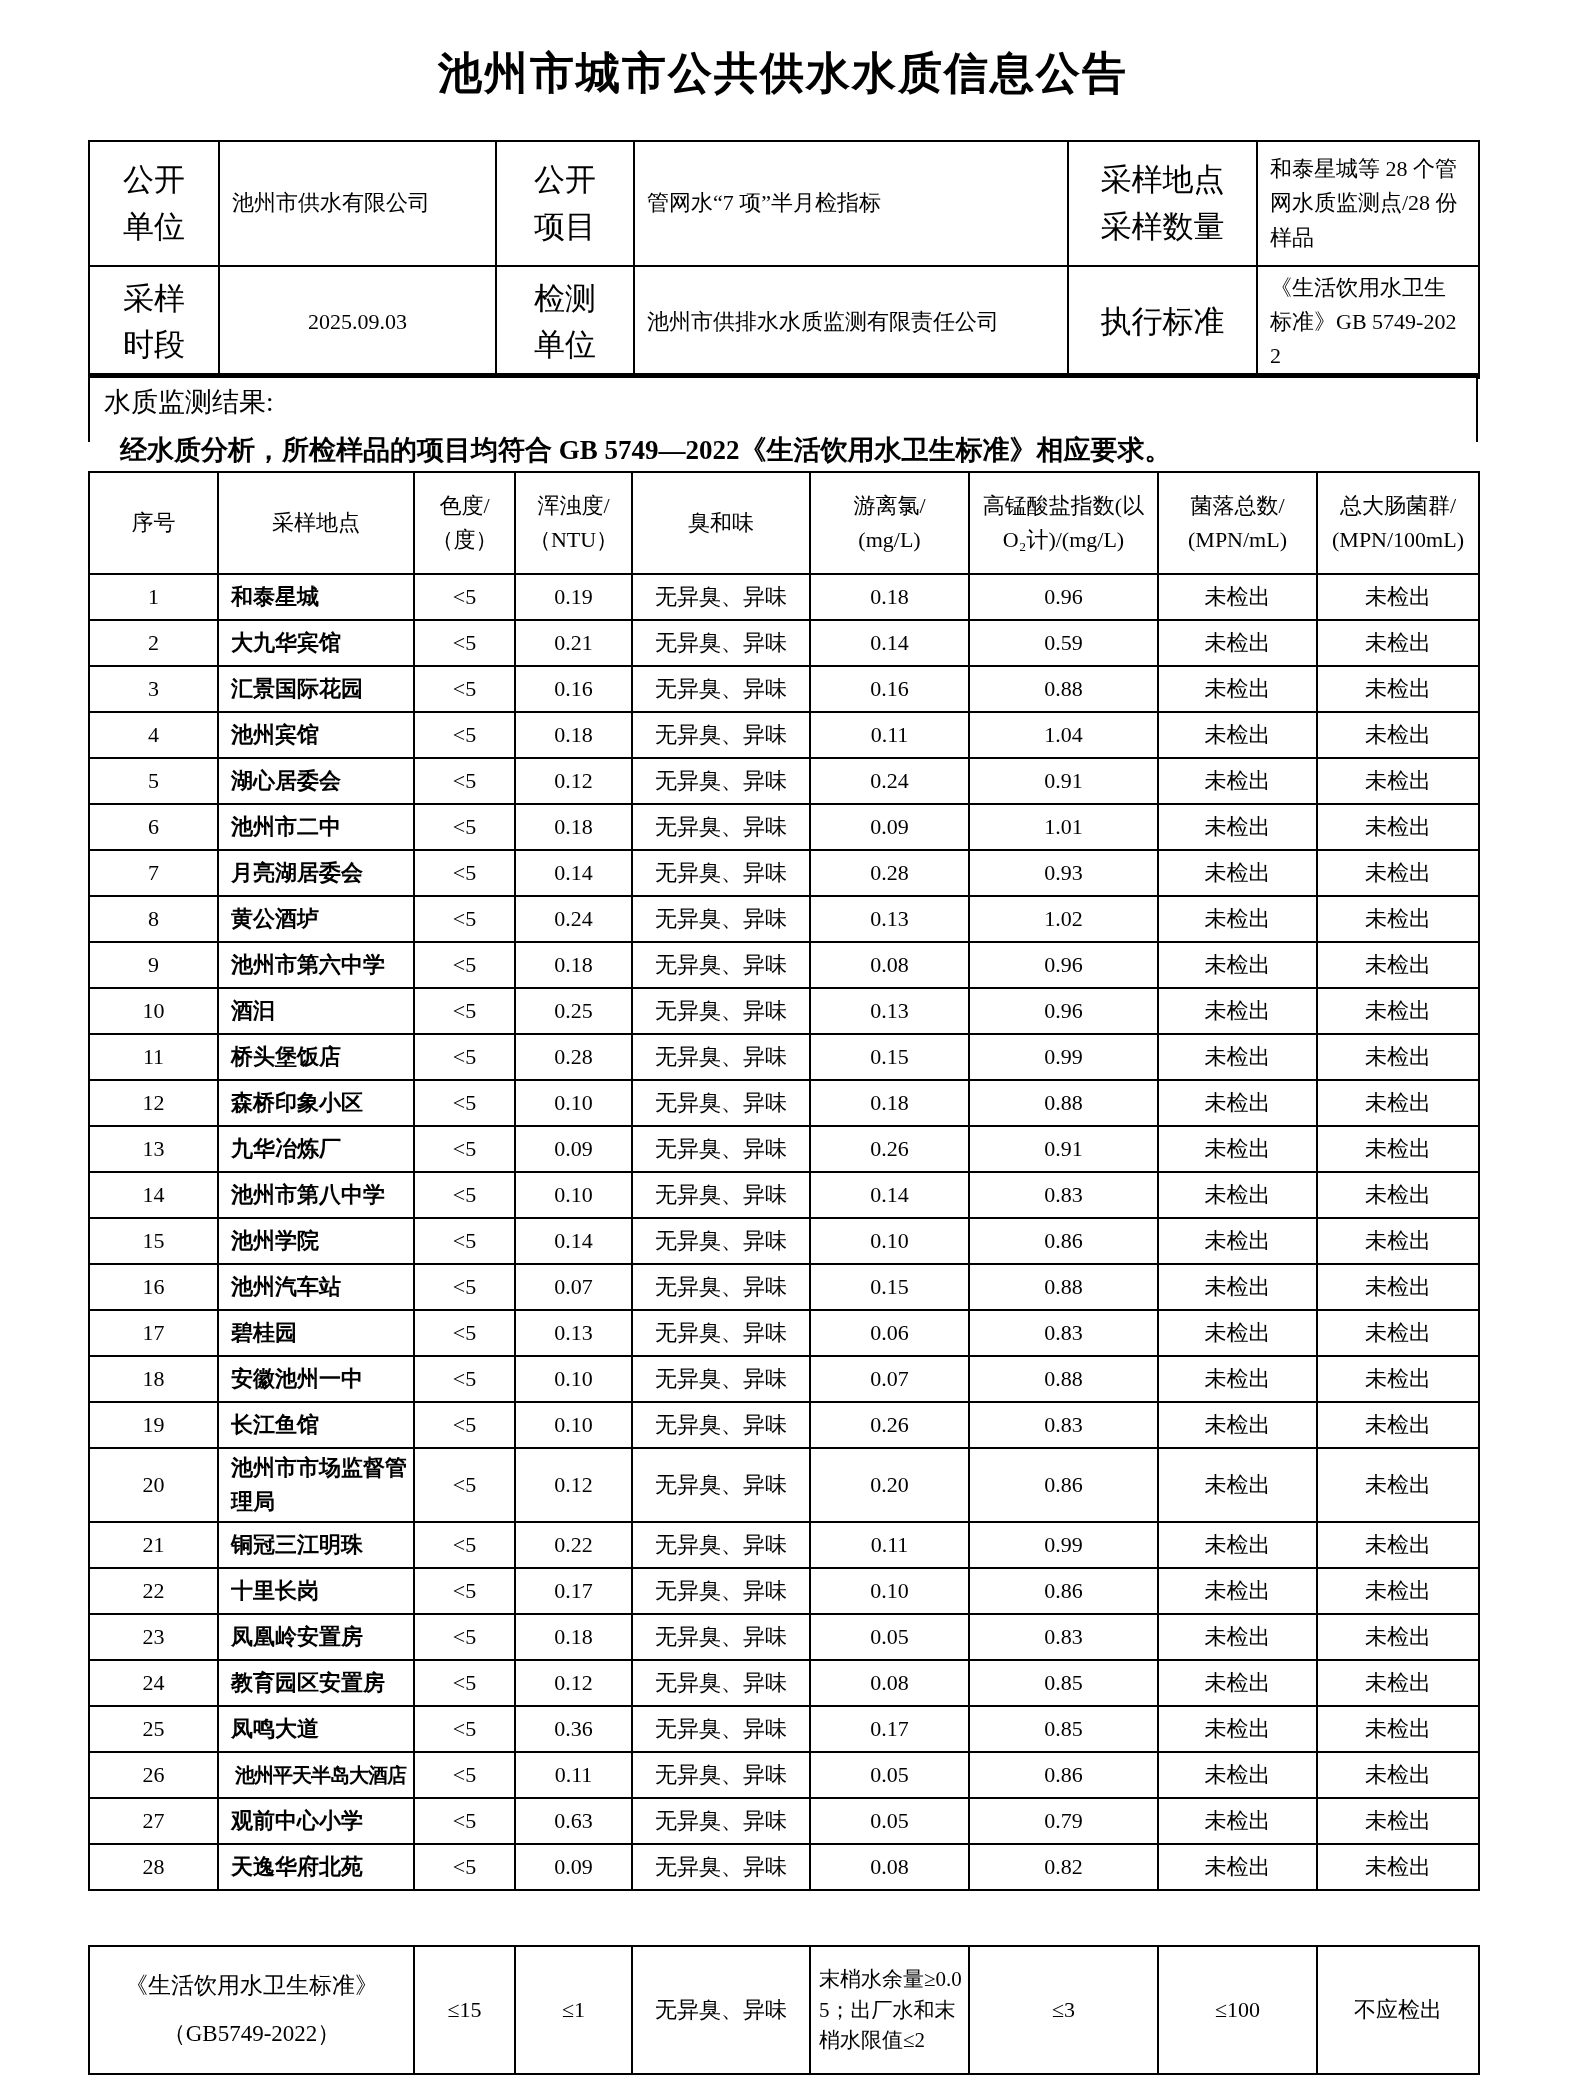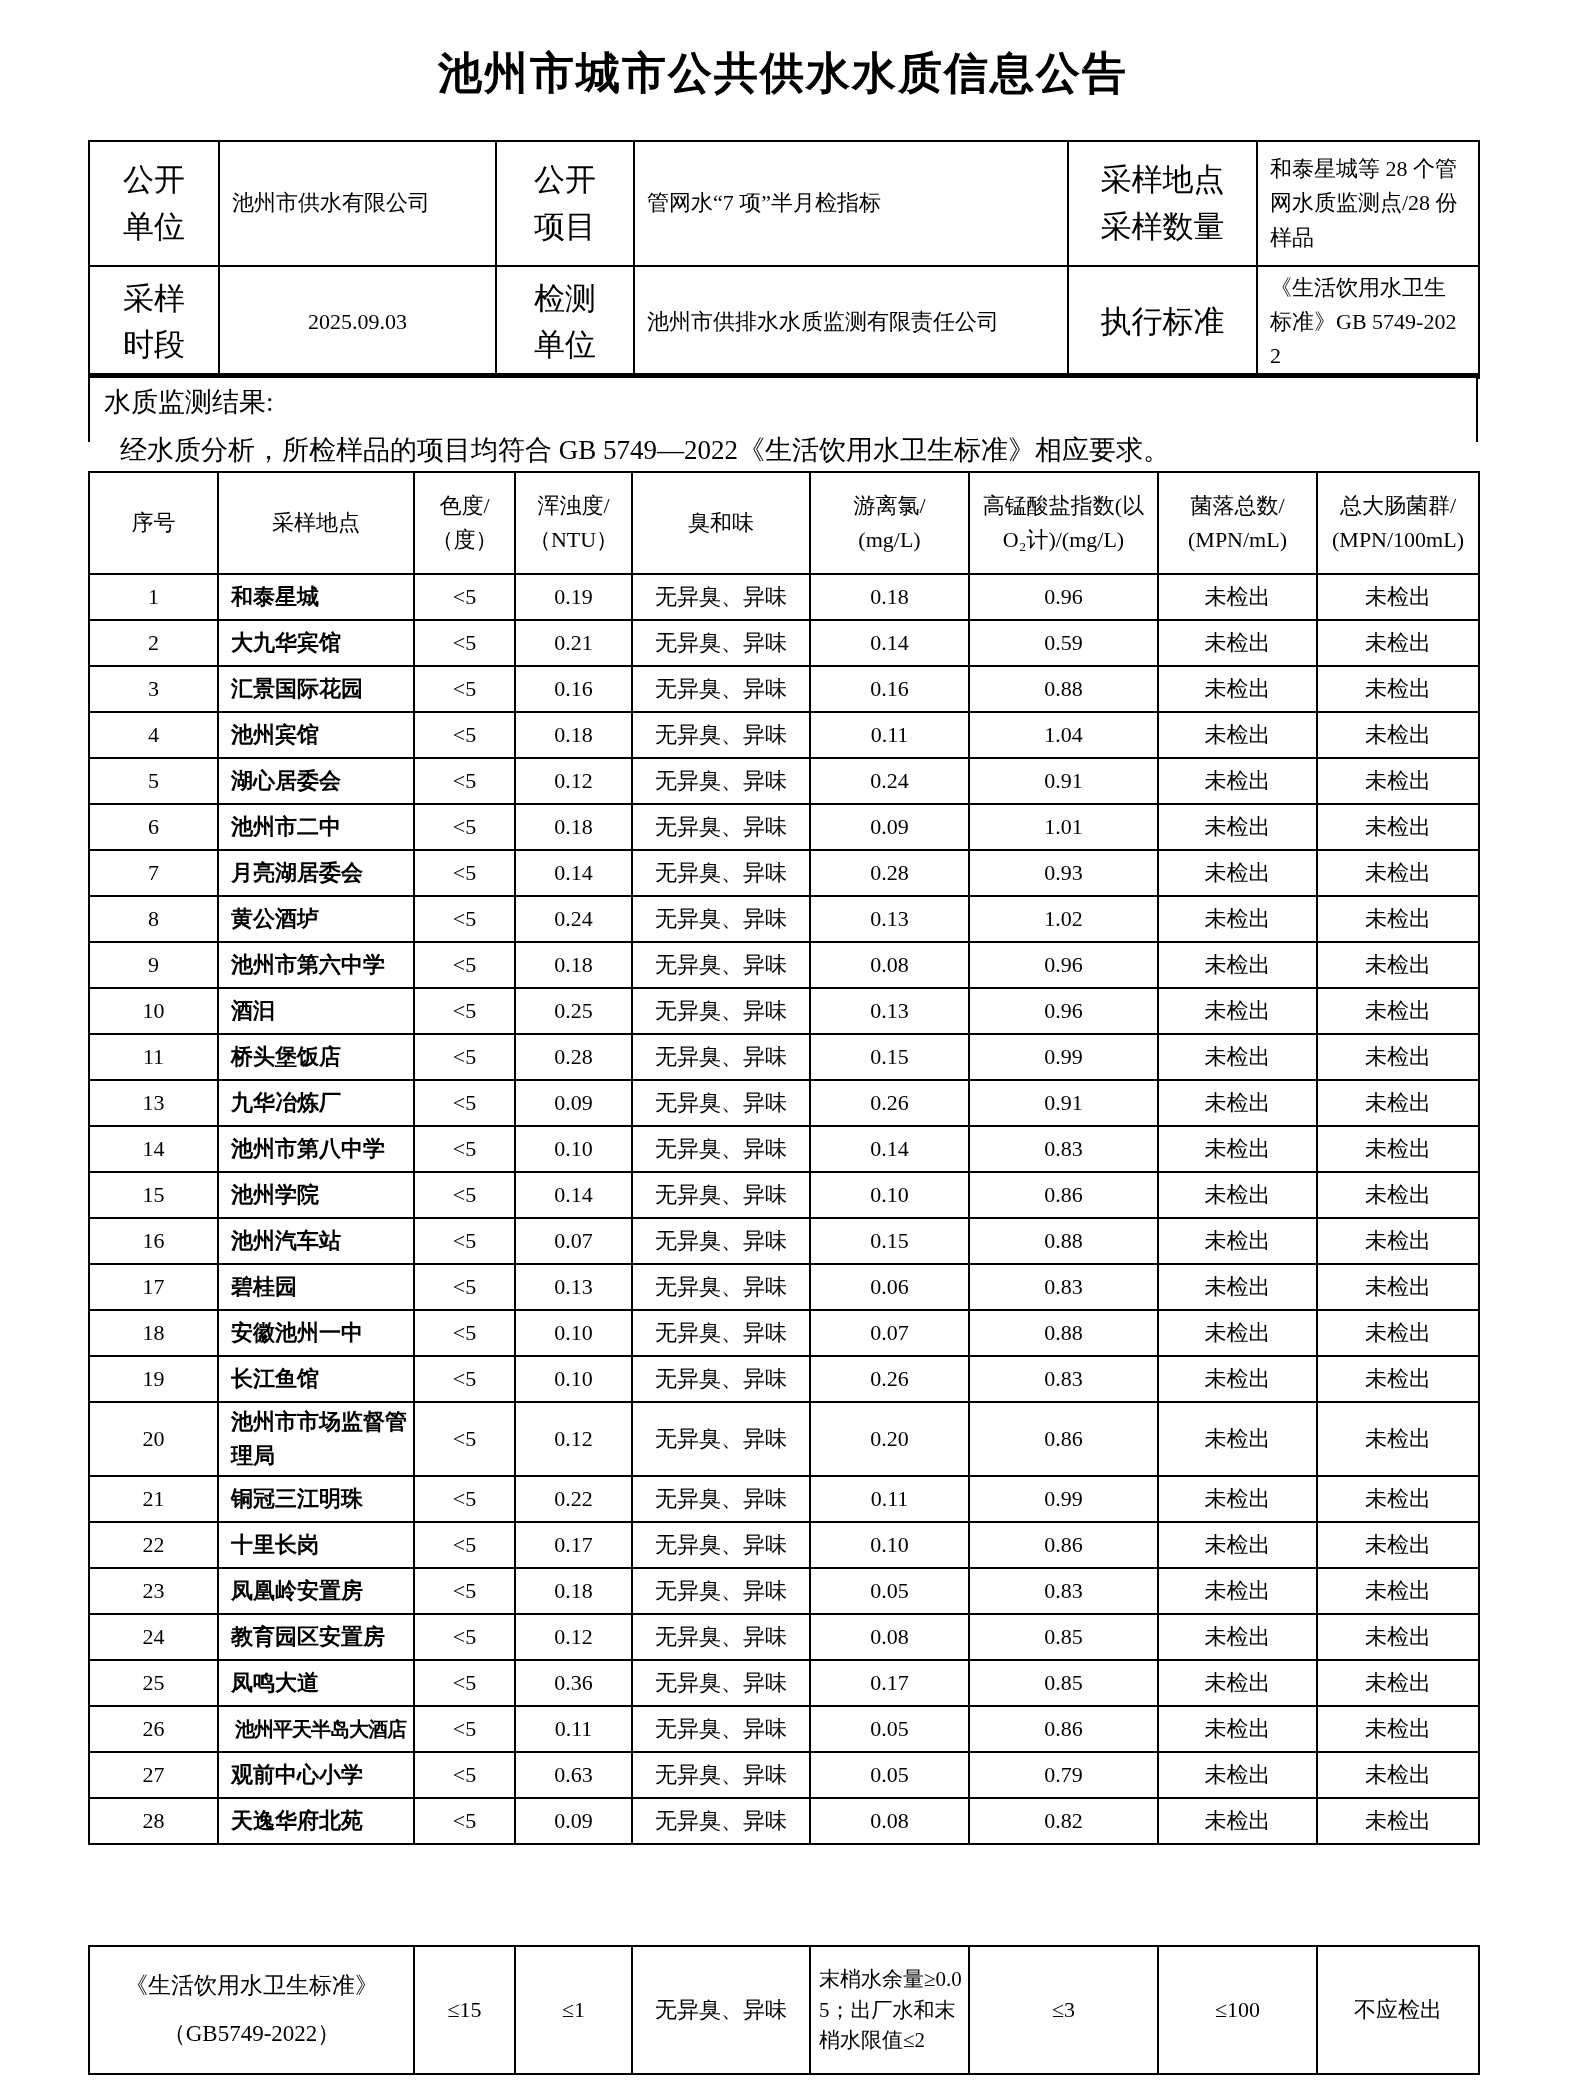--- a/index.html
+++ b/index.html
@@ -18,21 +18,21 @@
   #info-table tr.r2{height:106px;}
   #info-table td.label{font-size:31px;white-space:pre-line;line-height:1.5;}
   #info-table td.value{text-align:left;padding:4px 12px;}
   #info-table td.value.center{text-align:center;}
   
   #result-box{position:absolute;left:88px;top:373px;width:1390px;height:69px;
               box-sizing:border-box;border-left:2px solid #000;border-right:2px solid #000;
               border-top:5px solid #000;background:#fff;}
   #result-box p{margin:0;font-size:27px;}
   #result-box .l1{margin:6px 0 0 14px;}
-  #result-box .l2{margin:12px 0 0 30px;}
+  #result-box .l2{margin:12px 0 0 30px;font-weight:bold;}
   
   #main-table{top:471px;width:1390px;}
   #main-table tr.head{height:102px;}
   #main-table td.h{white-space:pre-line;line-height:1.55;font-size:22px;padding:2px 2px;}
   #main-table tbody tr{height:46px;}
   #main-table td.loc{text-align:left;padding-left:12px;font-weight:bold;}
   #main-table td.loc.tight{font-size:20px;letter-spacing:-1px;white-space:nowrap;padding-left:16px;}
   
   #std-table{top:1945px;width:1390px;}
   #std-table tr{height:128px;}
@@ -230,20 +230,31 @@
           <td class="loc">桥头堡饭店</td>
           <td>&lt;5</td>
           <td>0.28</td>
           <td>无异臭、异味</td>
           <td>0.15</td>
           <td>0.99</td>
           <td>未检出</td>
           <td>未检出</td>
         </tr>
         <tr>
+          <td>12</td>
+          <td class="loc">森桥印象小区</td>
+          <td>&lt;5</td>
+          <td>0.10</td>
+          <td>无异臭、异味</td>
+          <td>0.18</td>
+          <td>0.88</td>
+          <td>未检出</td>
+          <td>未检出</td>
+        </tr>
+        <tr>
           <td>13</td>
           <td class="loc">九华冶炼厂</td>
           <td>&lt;5</td>
           <td>0.09</td>
           <td>无异臭、异味</td>
           <td>0.26</td>
           <td>0.91</td>
           <td>未检出</td>
           <td>未检出</td>
         </tr>

